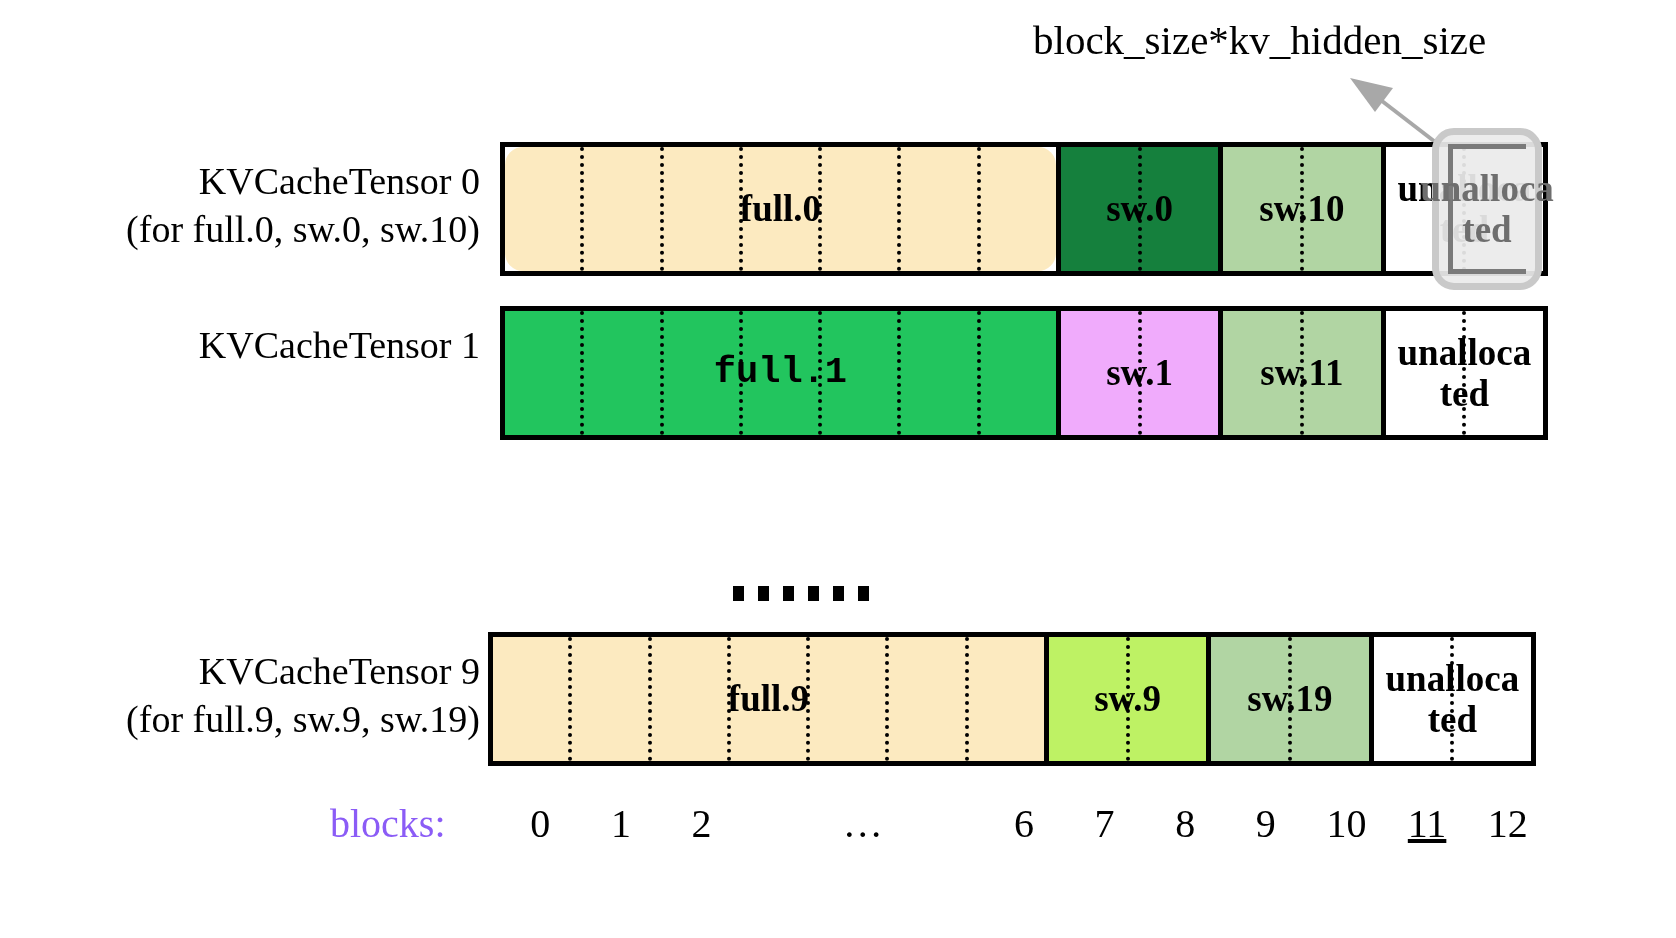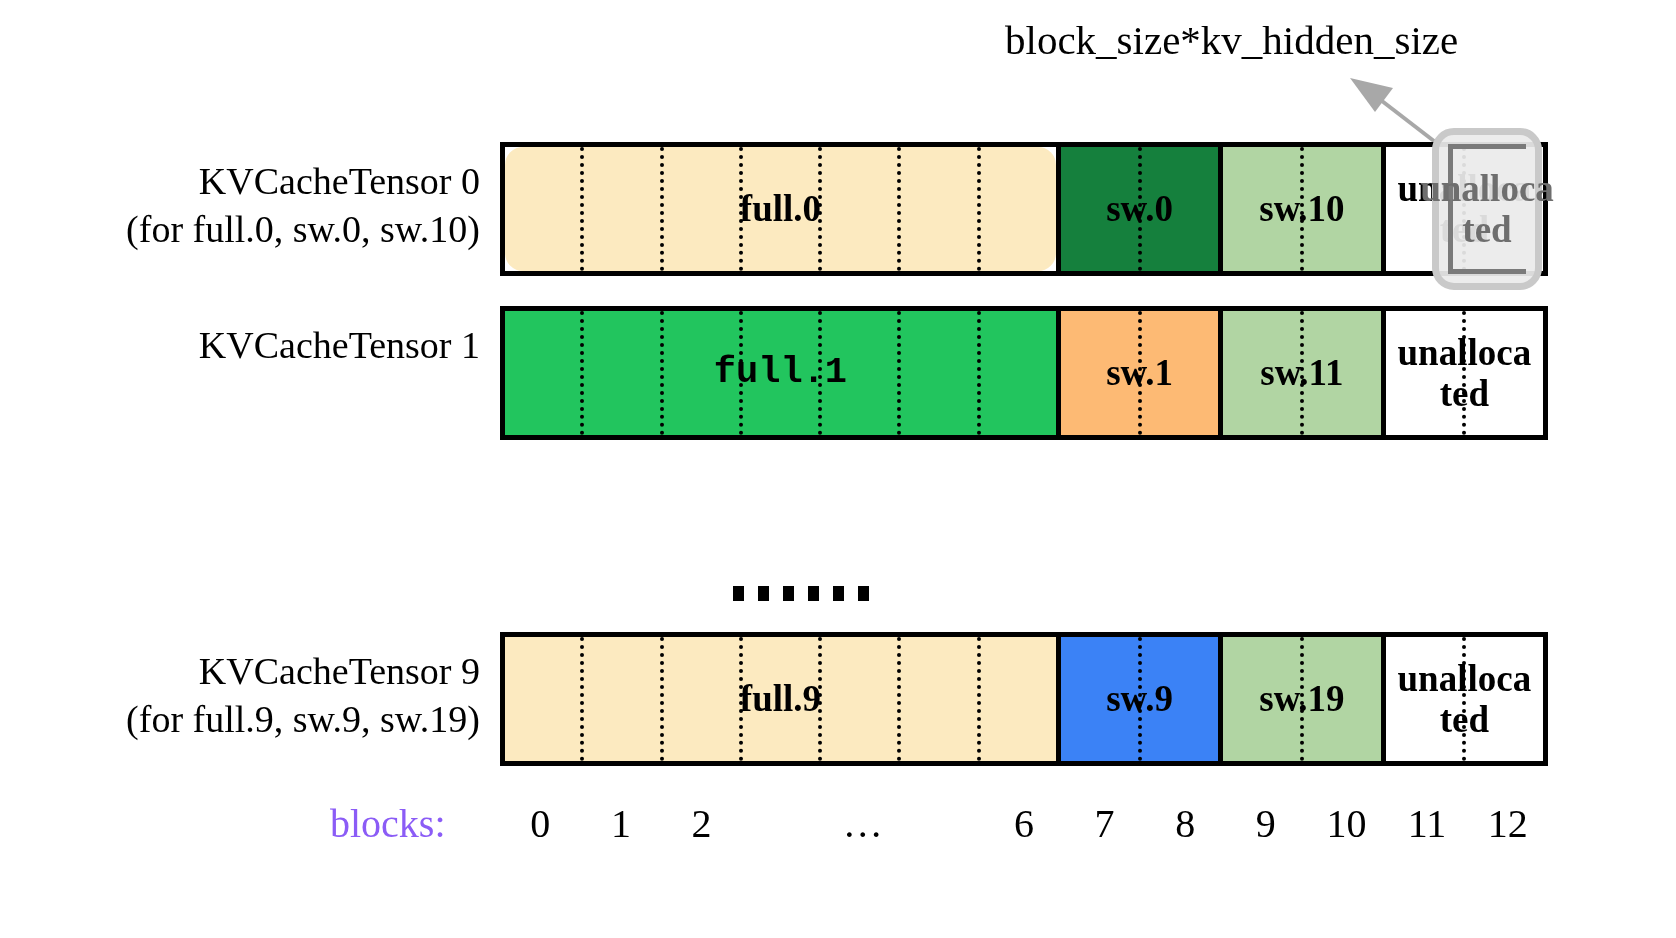--- a/index.html
+++ b/index.html
@@ -140,21 +140,21 @@
     font-size:40px;
     color:#000;
     text-align:center;
   }
 </style>
 </head>
 <body>
 
 <div id="stage">
 
-  <div class="annot-label" id="annot-label" style="left:1005px;top:16px;text-align:center;">block_size*kv_hidden_size</div>
+  <div class="annot-label" id="annot-label" style="left:1033px;top:16px;text-align:center;">block_size*kv_hidden_size</div>
 
   <svg class="annot-arrow" viewBox="0 0 1676 938">
     <line x1="1443" y1="148" x2="1382" y2="101" stroke="#a8a8a8" stroke-width="4"></line>
     <polygon points="1350,78 1393,88 1375,112" fill="#a8a8a8"></polygon>
   </svg>
 
   <div class="row-label" style="left:60px;top:158px;width:420px;">
     <span class="l1">KVCacheTensor 0</span>
     <span class="l2">(for full.0, sw.0, sw.10)</span>
   </div>
@@ -212,21 +212,21 @@
         <i></i>
           <i></i>
           <i></i>
           <i></i>
           <i></i>
           <i></i>
           <i></i>
       </div>
       <div class="seg-label" style="color: rgb(0, 0, 0);">full.1</div>
     </div>
-    <div class="seg" style="flex:2 1 0;background:#fdba74;">
+    <div class="seg" style="flex:2 1 0;background:#f0abfc;">
       <div class="divs">
           <i></i>
           <i></i>
         </div>
       <div class="seg-label" style="color: rgb(0, 0, 0);">sw.1</div>
     </div>
     <div class="seg" style="flex:2 1 0;background:#b1d5a3;">
       <div class="divs">
           <i></i>
           <i></i>
@@ -250,34 +250,34 @@
       <span></span>
       <span></span>
       <span></span>
   </div>
 
   <div class="row-label" style="left:60px;top:648px;width:420px;">
     <span class="l1">KVCacheTensor 9</span>
     <span class="l2">(for full.9, sw.9, sw.19)</span>
   </div>
 
-  <div class="bar" id="bar-2" style="left:500px;top:632px;width:1048px;height:134px;">
+  <div class="bar" id="bar-2" style="left:488px;top:632px;width:1048px;height:134px;">
     <div class="seg" style="flex:7 1 0;background:#fceac0;">
       <div class="divs">
         <i></i>
           <i></i>
           <i></i>
           <i></i>
           <i></i>
           <i></i>
           <i></i>
       </div>
       <div class="seg-label" style="color: rgb(0, 0, 0);">full.9</div>
     </div>
-    <div class="seg" style="flex:2 1 0;background:#3b82f6;">
+    <div class="seg" style="flex:2 1 0;background:#bef264;">
       <div class="divs">
           <i></i>
           <i></i>
         </div>
       <div class="seg-label" style="color: rgb(0, 0, 0);">sw.9</div>
     </div>
     <div class="seg" style="flex:2 1 0;background:#b1d5a3;">
       <div class="divs">
           <i></i>
           <i></i>
@@ -299,17 +299,17 @@
   <div class="axis-ticks" id="axis-ticks" style="left: 500px; top: 800px; width: 1048px; position: absolute;">
       <div class="tick" style="position: absolute; left: 0px; width: 80.6154px; top: 0px;">0</div>
       <div class="tick" style="position: absolute; left: 80.6154px; width: 80.6154px; top: 0px;">1</div>
       <div class="tick" style="position: absolute; left: 161.231px; width: 80.6154px; top: 0px;">2</div>
       <div class="tick" style="position: absolute; left: 322.462px; width: 80.6154px; top: 0px;">…</div>
       <div class="tick" style="position: absolute; left: 483.692px; width: 80.6154px; top: 0px;">6</div>
       <div class="tick" style="position: absolute; left: 564.308px; width: 80.6154px; top: 0px;">7</div>
       <div class="tick" style="position: absolute; left: 644.923px; width: 80.6154px; top: 0px;">8</div>
       <div class="tick" style="position: absolute; left: 725.538px; width: 80.6154px; top: 0px;">9</div>
       <div class="tick" style="position: absolute; left: 806.154px; width: 80.6154px; top: 0px;">10</div>
-      <div class="tick" style="position: absolute; left: 886.769px; width: 80.6154px; top: 0px;">11</div>
+      <div class="tick" style="position: absolute; left: 886.769px; width: 80.6154px; top: 0px; text-decoration: underline;">11</div>
       <div class="tick" style="position: absolute; left: 967.385px; width: 80.6154px; top: 0px;">12</div>
     </div>
 
 </div>
 
 </body></html>

